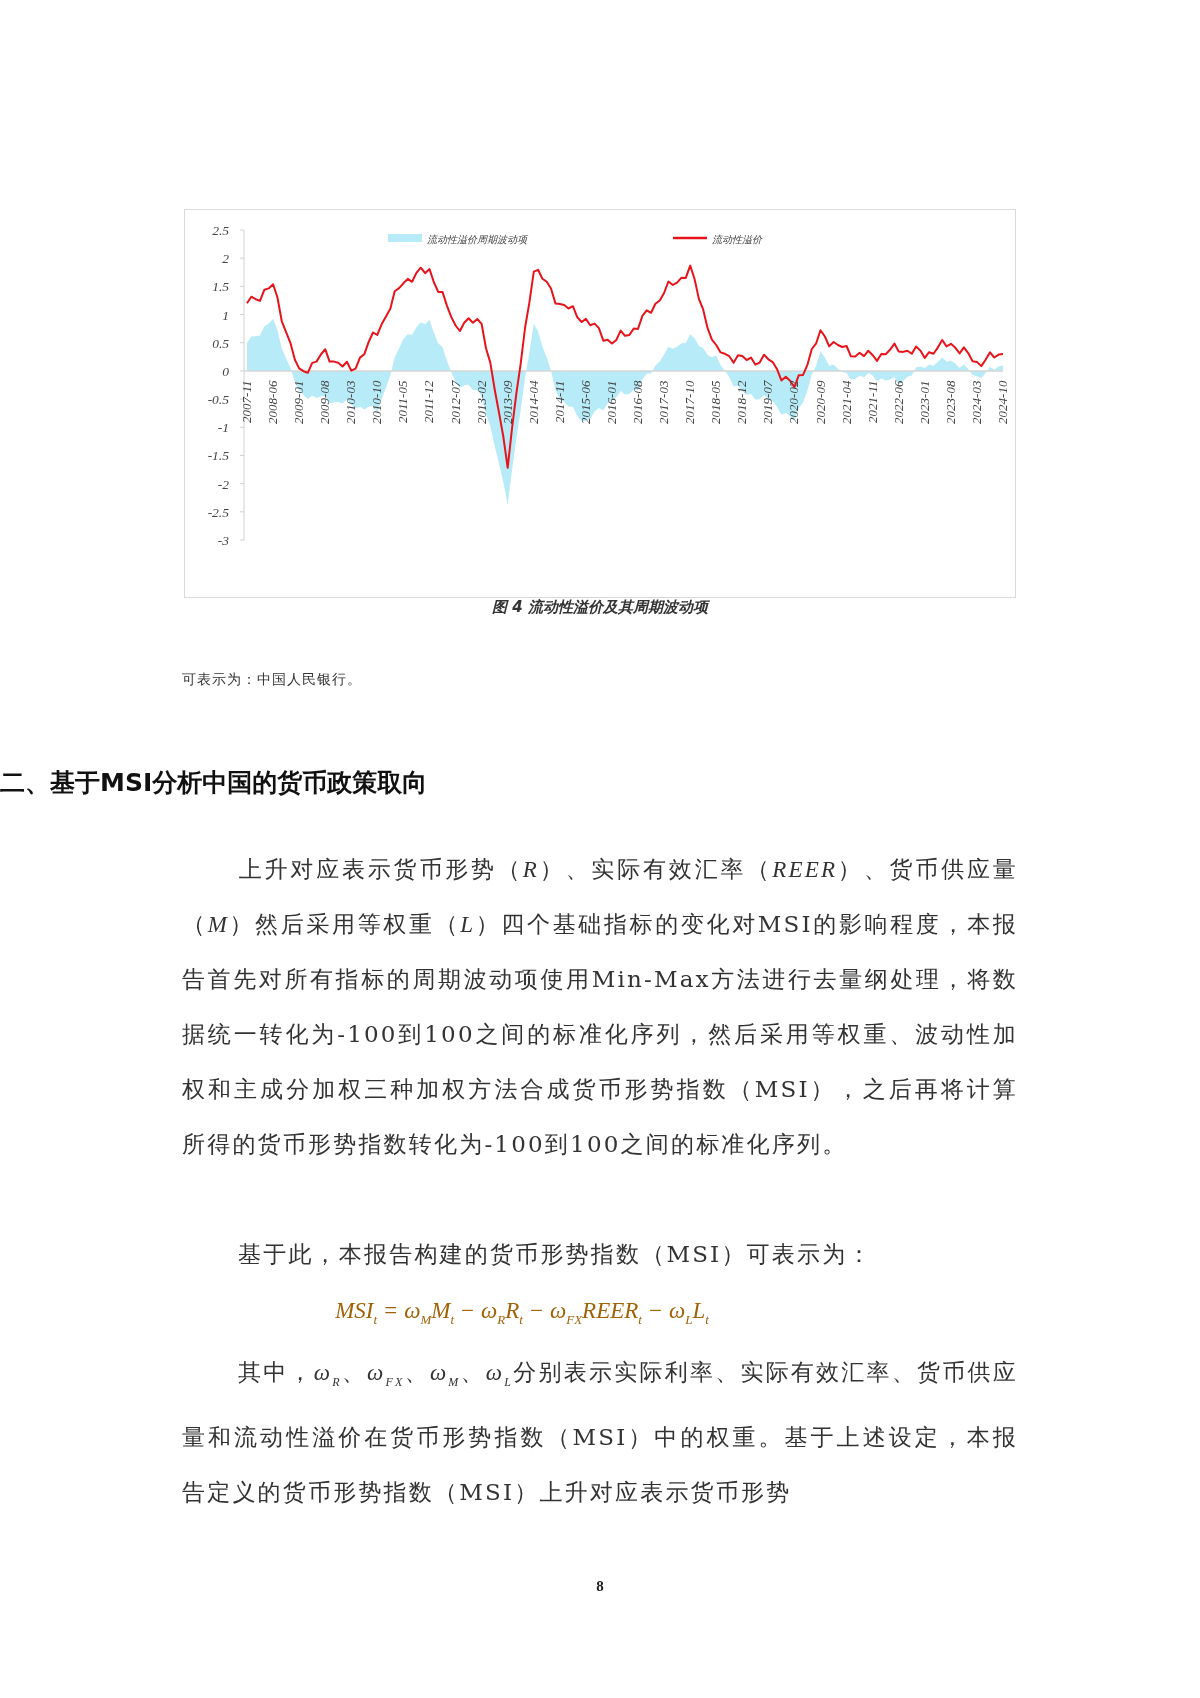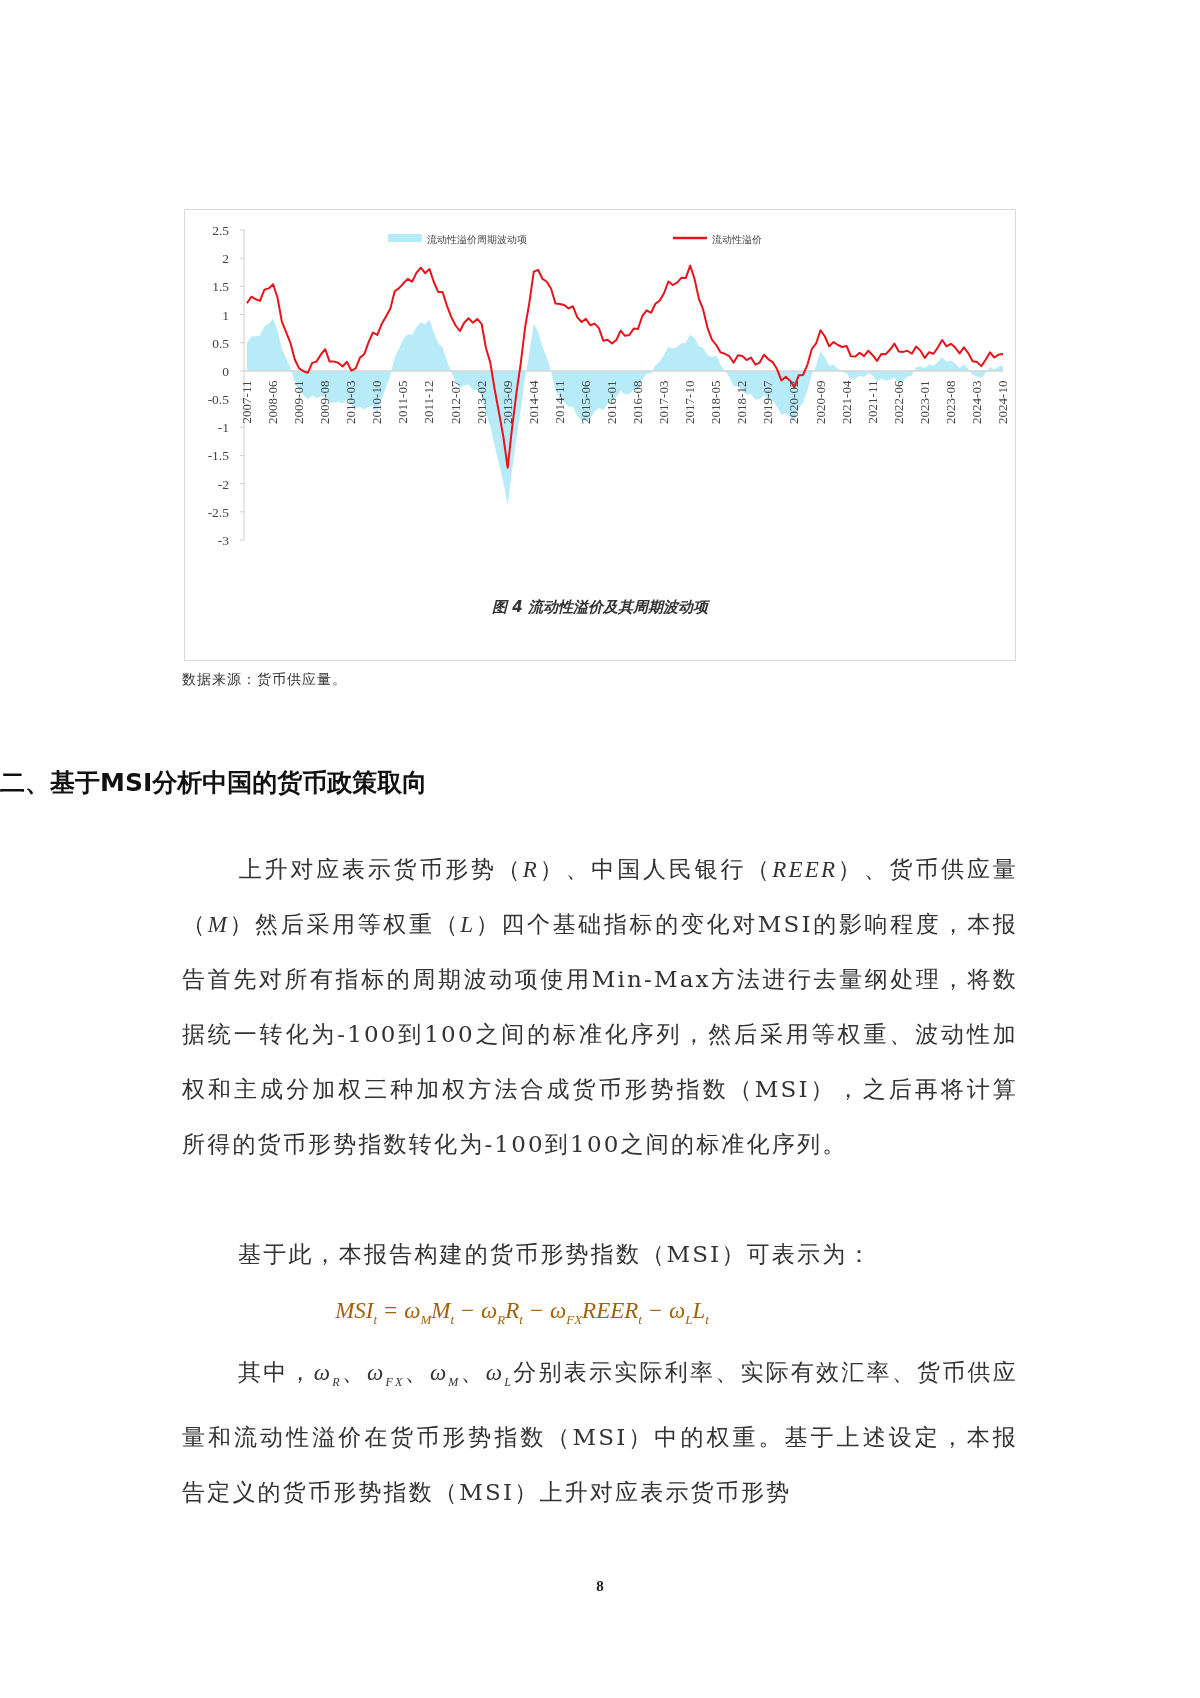--- a/index.html
+++ b/index.html
@@ -1,19 +1,19 @@
 <!DOCTYPE html>
 <html><head>
 <meta charset="utf-8">
 <style>
   html, body { margin:0; padding:0; background:#ffffff; }
   body { width:1200px; height:1698px; position:relative; overflow:hidden;
          font-family:"DejaVu Serif", "Liberation Serif", serif; color:#222; }
-  .chart-box { position:absolute; left:184px; top:209px; width:832px; height:452px;
-               border:1px solid #d9d9d9; box-sizing:border-box; background:#fff; }
+  .chart-box { position:absolute; left:184px; top:209px; width:832px; height:389px;
+               border:1px solid #d9d9d9; box-sizing:border-box; background:#fff;font-style:italic; }
   .chart-box svg { position:absolute; left:0; top:0; }
   .fig-caption { position:absolute; left:0; width:1200px; top:598px; text-align:center;
                  font-family:"DejaVu Sans", sans-serif; font-weight:bold; font-size:15px; color:#333;font-style:italic; }
   .source { position:absolute; left:182px; top:671px; font-family:"DejaVu Sans", sans-serif;
             font-size:14px; color:#333; letter-spacing:1px; }
   .section-title { position:absolute; left:0; width:1200px; top:766px; text-align:left;
                    font-family:"DejaVu Sans", sans-serif; font-weight:bold; font-size:25px; color:#111; }
   .para { position:absolute; left:182px; width:836px; font-size:23px; line-height:55px;
           color:#333; text-align:justify; text-align-last:left; letter-spacing:2.2px; }
   .para .indent { display:inline-block; width:56px; }
@@ -91,26 +91,26 @@
       <text x="0" y="0" text-anchor="end" class="xtick" transform="translate(795.9310344827586,170.54545454545453) rotate(-90)">2024-03</text>
       <text x="0" y="0" text-anchor="end" class="xtick" transform="translate(822,170.54545454545453) rotate(-90)">2024-10</text>
       <rect x="203" y="24" width="34" height="8" fill="#b8ebf8"></rect>
       <text x="242" y="33" class="legend-text">流动性溢价周期波动项</text>
       <line x1="488" y1="28" x2="522" y2="28" stroke="#e8141c" stroke-width="2.5"></line>
       <text x="527" y="33" class="legend-text">流动性溢价</text>
     </svg>
 </div>
 
 <div class="fig-caption">图 4 流动性溢价及其周期波动项</div>
-<div class="source">数据来源：货币供应量。</div>
+<div class="source">可表示为：中国人民银行。</div>
 
 <div class="section-title">二、基于MSI分析中国的货币政策取向</div>
 
 <div class="para" style="top:842px;">
-  <span class="indent"></span><span>上升对应表示货币形势（</span><i>R</i><span>）、中国人民银行（</span><i>REER</i><span>）、货币供应量（</span><i>M</i><span>）然后采用等权重（</span><i>L</i><span>）四个基础指标的变化对MSI的影响程度，本报告首先对所有指标的周期波动项使用Min-Max方法进行去量纲处理，将数据统一转化为-100到100之间的标准化序列，然后采用等权重、波动性加权和主成分加权三种加权方法合成货币形势指数（MSI），之后再将计算所得的货币形势指数转化为-100到100之间的标准化序列。</span>
+  <span class="indent"></span><span>上升对应表示货币形势（</span><i>R</i><span>）、实际有效汇率（</span><i>REER</i><span>）、货币供应量（</span><i>M</i><span>）然后采用等权重（</span><i>L</i><span>）四个基础指标的变化对MSI的影响程度，本报告首先对所有指标的周期波动项使用Min-Max方法进行去量纲处理，将数据统一转化为-100到100之间的标准化序列，然后采用等权重、波动性加权和主成分加权三种加权方法合成货币形势指数（MSI），之后再将计算所得的货币形势指数转化为-100到100之间的标准化序列。</span>
 </div>
 
 <div class="para" style="top:1227px;">
   <span class="indent"></span><span>基于此，本报告构建的货币形势指数（MSI）可表示为：</span>
 </div>
 
 <div class="formula">
   MSI<sub>t</sub> = ω<sub>M</sub>M<sub>t</sub> − ω<sub>R</sub>R<sub>t</sub> − ω<sub>FX</sub>REER<sub>t</sub> − ω<sub>L</sub>L<sub>t</sub>
 </div>
 

